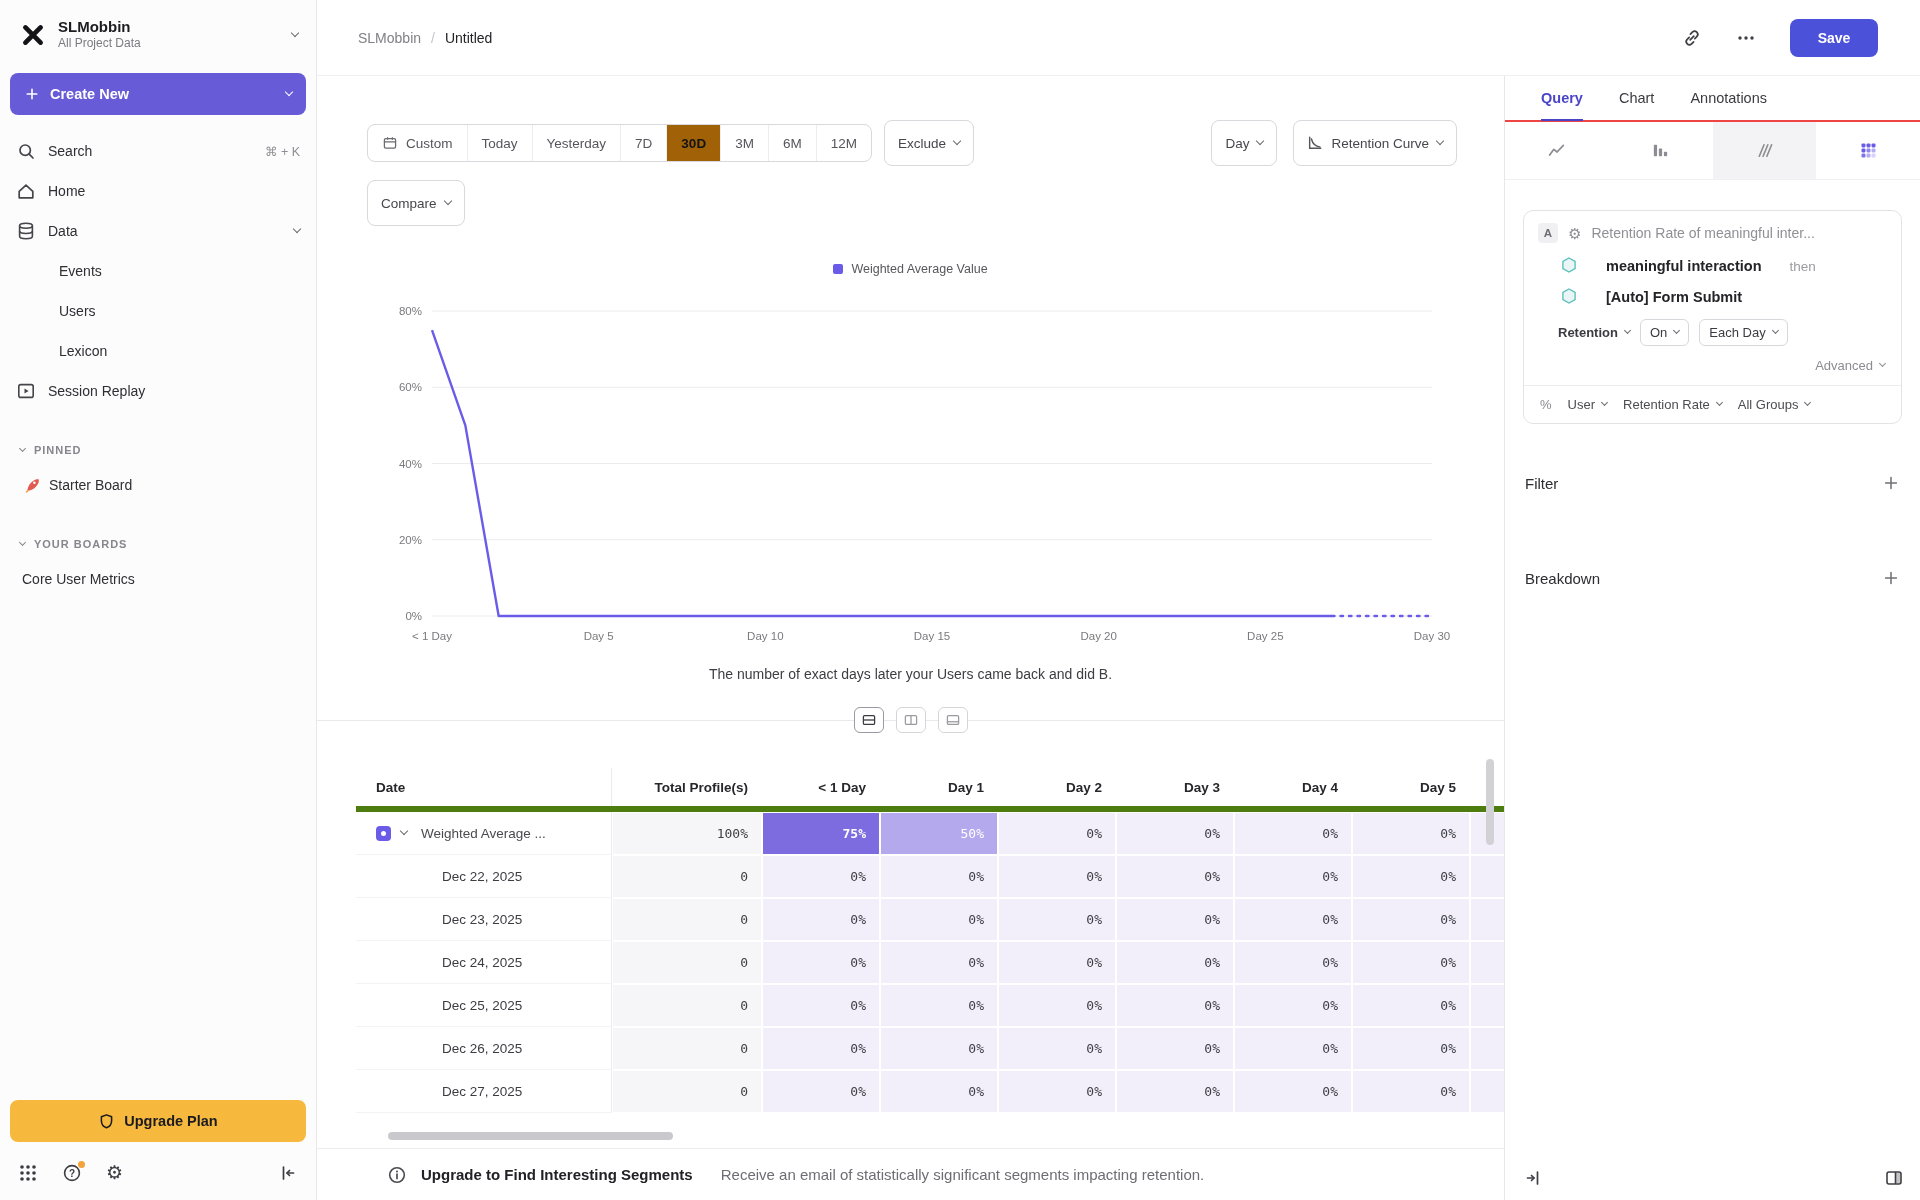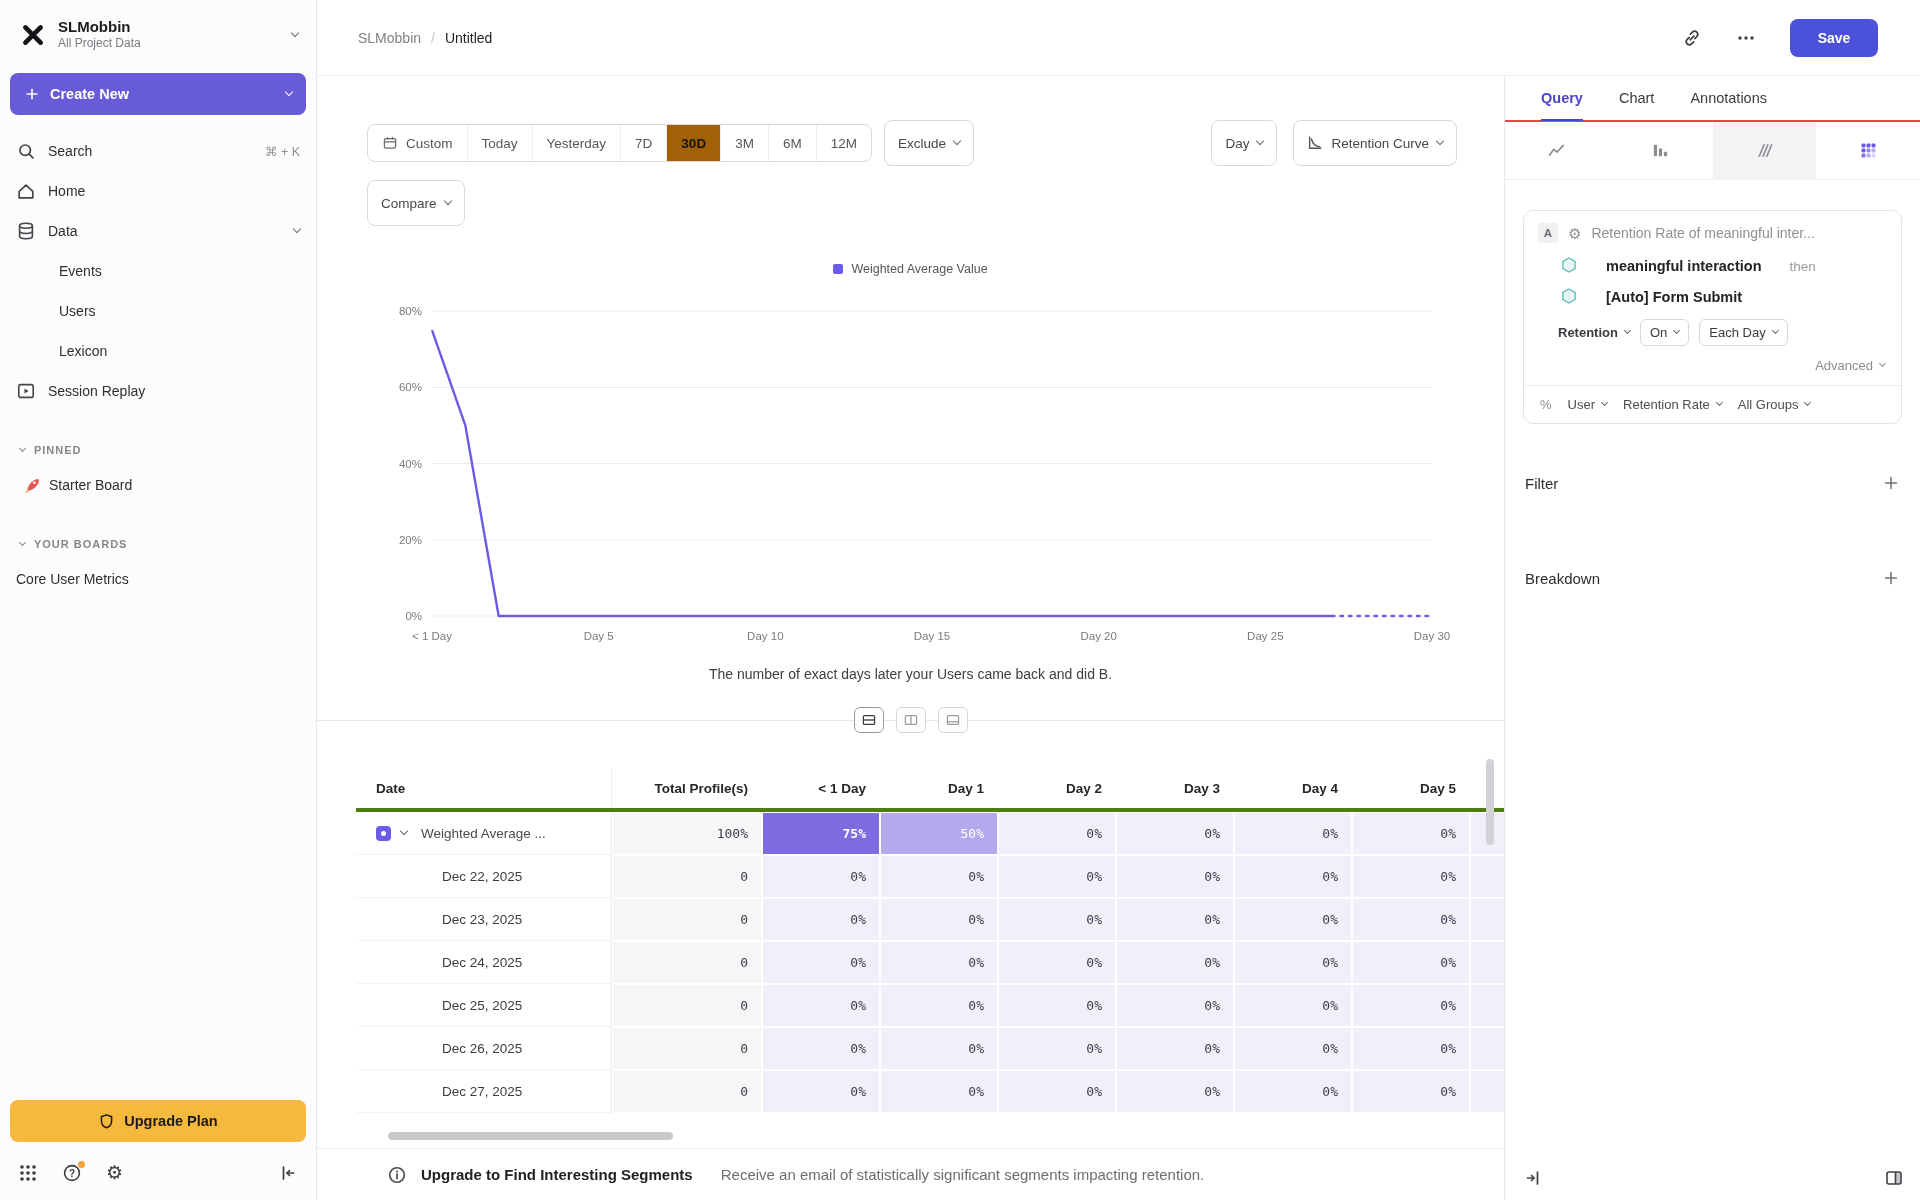--- a/index.html
+++ b/index.html
@@ -19,21 +19,21 @@
 .nav{margin-top:16px}
 .nav-item{height:40px;display:flex;align-items:center;padding:0 16px;font-size:14px;color:#2e2e33;cursor:pointer;gap:12px}
 .nav-item .nico{width:20px;height:20px;color:#44444a;flex:none}
 .nav-child{padding-left:59px}
 .nshort{margin-left:auto;color:#8d8d93;font-size:12.5px}
 .nav-item .nchev{margin-left:auto;color:#6a6a70}
 .sec-h{display:flex;align-items:center;gap:9px;padding:0 16px 0 20px;height:30px;margin-top:24px;font-size:11px;letter-spacing:.09em;color:#86868c;font-weight:700;cursor:pointer}
 .sec-h .chev{width:5px;height:5px}
 .board-item{height:40px;display:flex;align-items:center;gap:9px;font-size:14px;color:#2e2e33;cursor:pointer}
 .b1{padding-left:24px}
-.b2{padding-left:16px}
+.b2{padding-left:22px}
 .sb-spacer{flex:1}
 .upgrade-btn{margin:0 10px 10px;height:42px;border-radius:8px;background:#F6B93E;display:flex;align-items:center;justify-content:center;gap:9px;font-size:14.5px;font-weight:700;color:#1b1b1f;cursor:pointer}
 .sb-bottom{height:48px;display:flex;align-items:center;padding:0 18px 6px;gap:24px;color:#3c3c42}
 .bico{width:20px;height:20px;position:relative;cursor:pointer;color:#3c3c42}
 .collapse{margin-left:auto}
 .gear-glyph{font-size:19px;line-height:20px}
 .help-dot{position:absolute;width:7px;height:7px;border-radius:50%;background:#f2a33c;top:-2px;right:-3px}
 
 .rights{flex:1;display:flex;flex-direction:column;min-width:0}
 .toph{height:76px;border-bottom:1px solid #f0f0f2;display:flex;align-items:center;padding:0 42px 0 41px;flex:none}
@@ -62,21 +62,21 @@
 .legend-sw{width:10px;height:10px;border-radius:2px;background:#6A5CE8}
 .chart-wrap{margin:4px 40px 0}
 .caption{text-align:center;font-size:14px;color:#3d3d43;margin-top:6px}
 .toggle-strip{position:relative;height:44px;margin-top:16px}
 .toggle-strip::before{content:"";position:absolute;left:0;right:0;top:50%;border-top:1px solid #e9e9ec}
 .toggles{position:absolute;left:50%;top:50%;transform:translate(-50%,-50%);display:flex;gap:12px}
 .tgl{width:30px;height:26px;border:1px solid #d6d6da;border-radius:6px;background:#fff;display:flex;align-items:center;justify-content:center;cursor:pointer;color:#9a9aa0}
 .tgl.active{color:#3a3a40;border-color:#9a9aa0}
 
 .table-wrap{margin:26px 0 0 39px;width:1148px;overflow:hidden}
-.thead{display:flex;height:44px;align-items:center;border-bottom:4px solid #4d7c0f}
+.thead{display:flex;height:44px;align-items:center;border-bottom:6px solid #4d7c0f}
 .th{font-size:13.5px;font-weight:700;color:#27272b}
 .tcell{flex:none}
 .c-date{width:256px;border-right:1px solid #ececef}
 .c-total{width:150px}
 .c-day{width:118px}
 .th.c-date{padding-left:20px;height:100%;display:flex;align-items:center}
 .th.c-total,.th.c-day{text-align:right;padding-right:14px}
 .trow{display:flex;height:43px}
 .trow .c-date{display:flex;align-items:center;padding-left:20px;border-bottom:1px solid #f3f3f6}
 .cin{margin:1px;height:41px;line-height:41px;text-align:right;padding-right:13px;font-family:"DejaVu Sans Mono",monospace;font-size:13px;color:#3f3f45}

